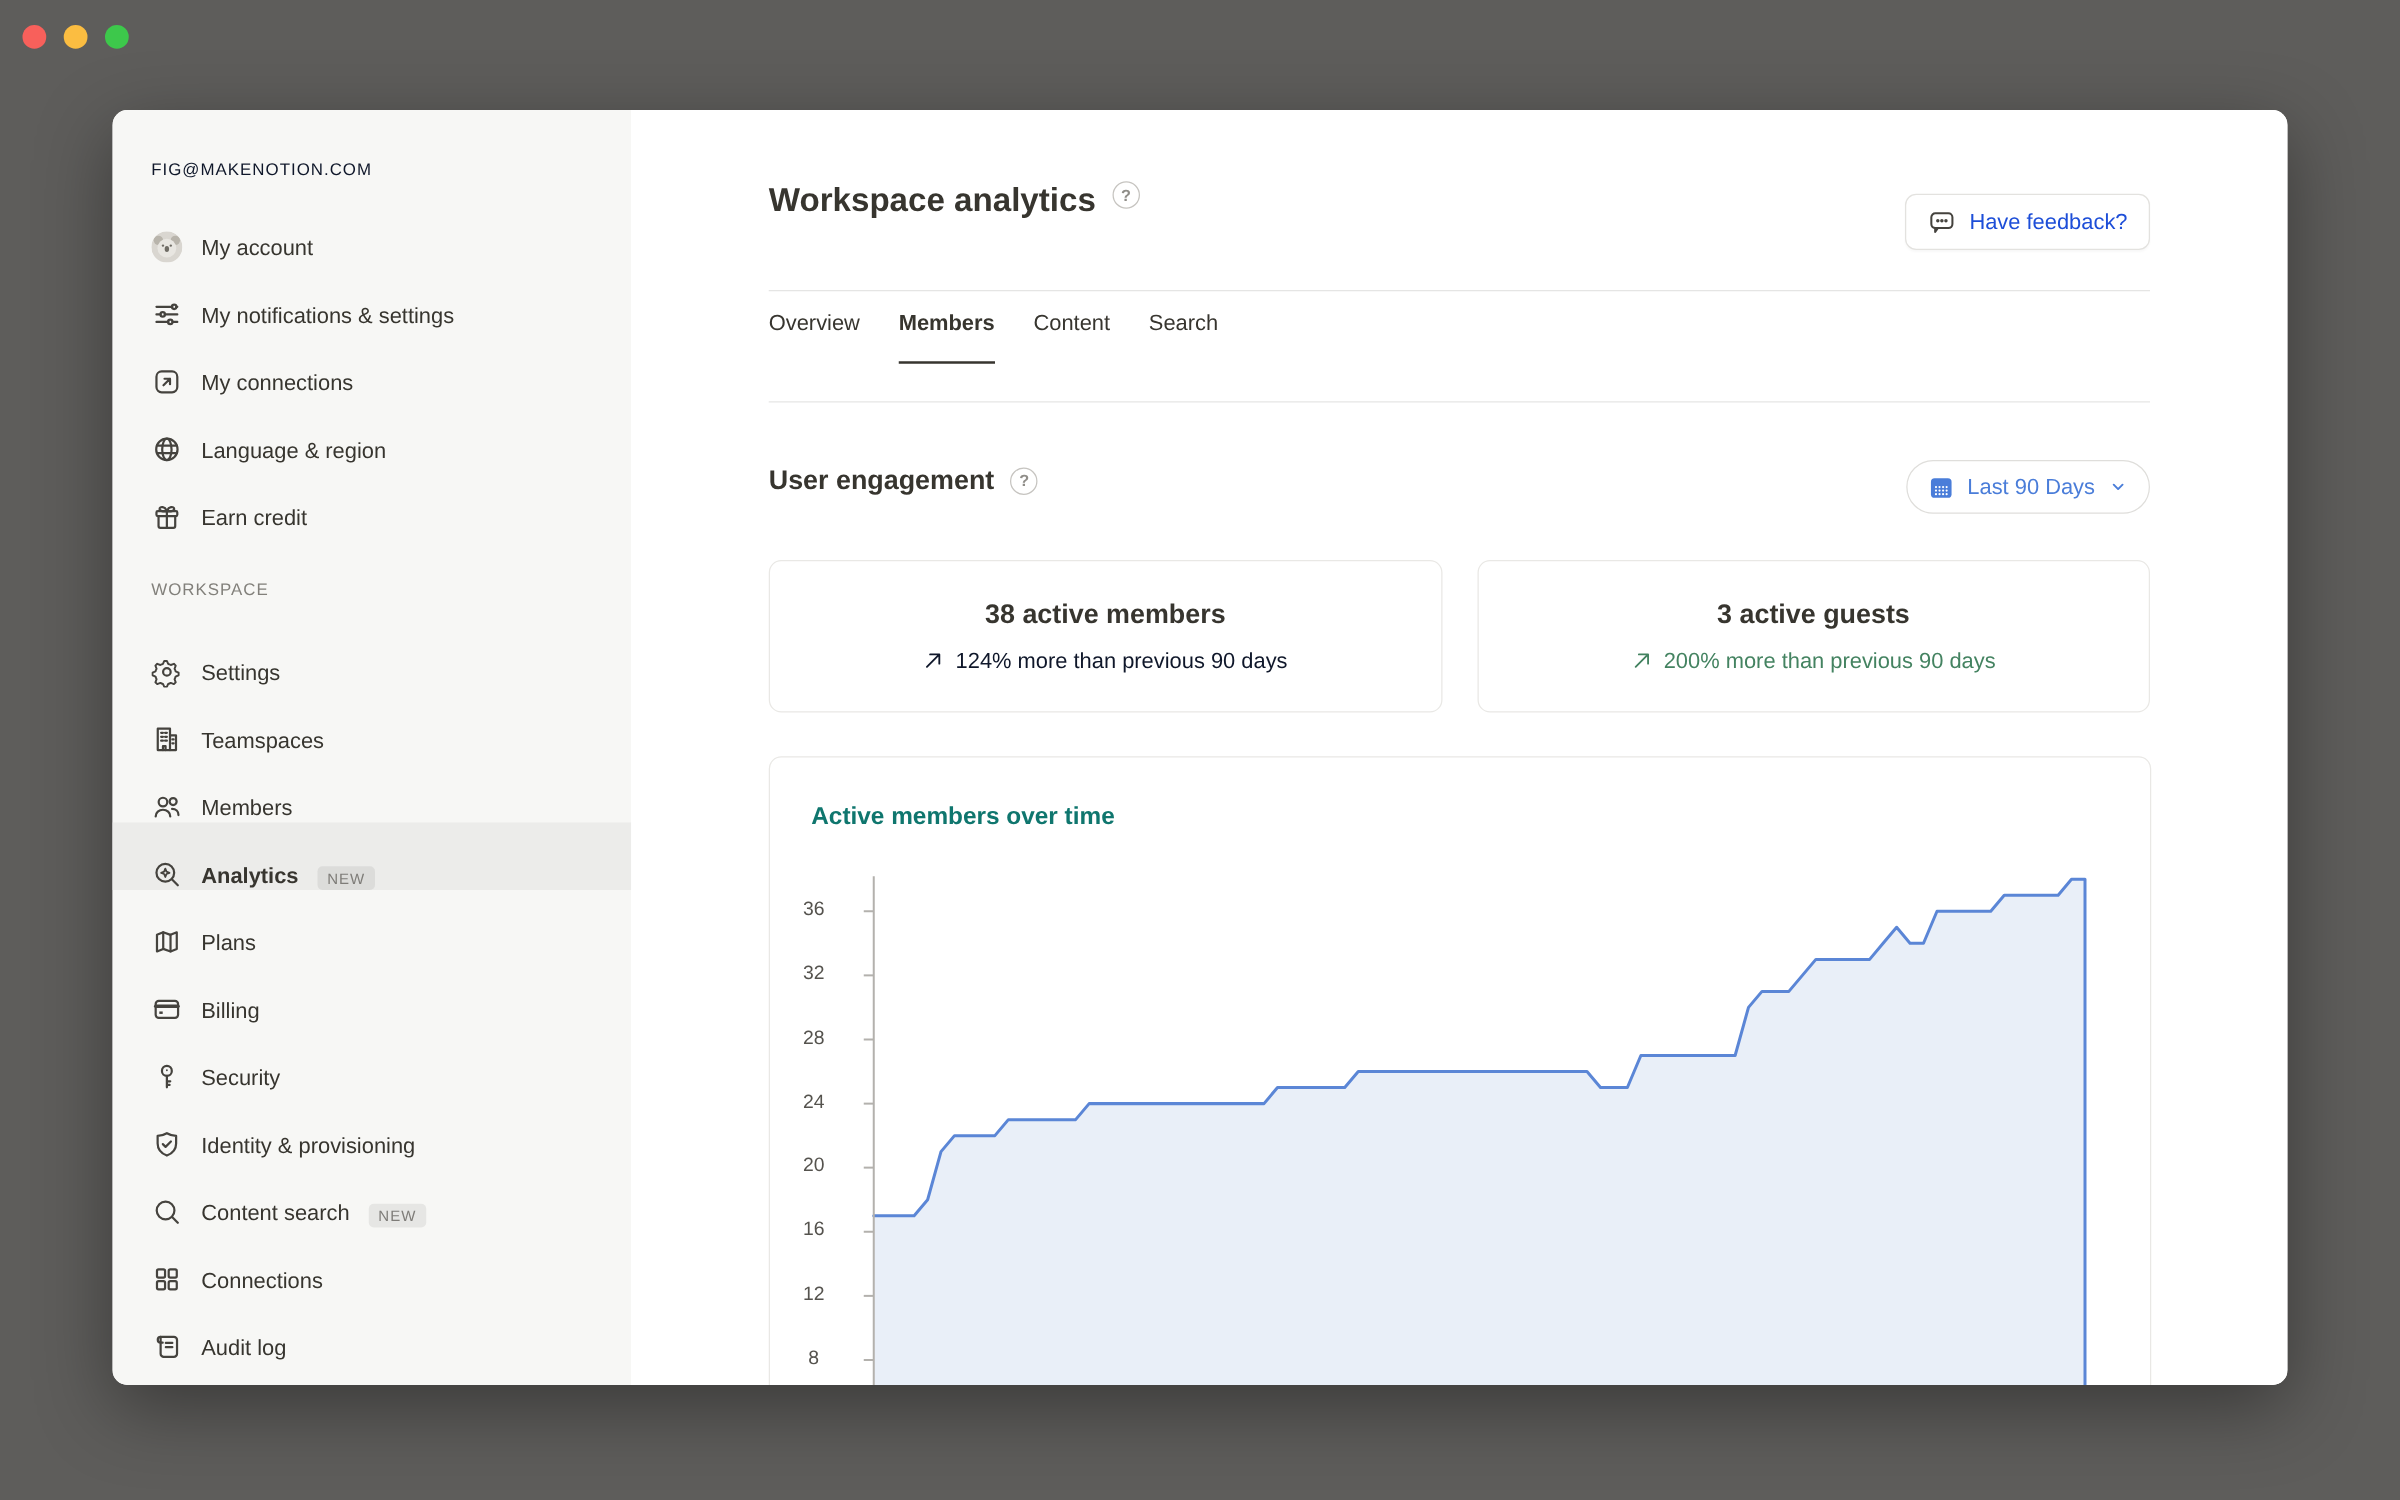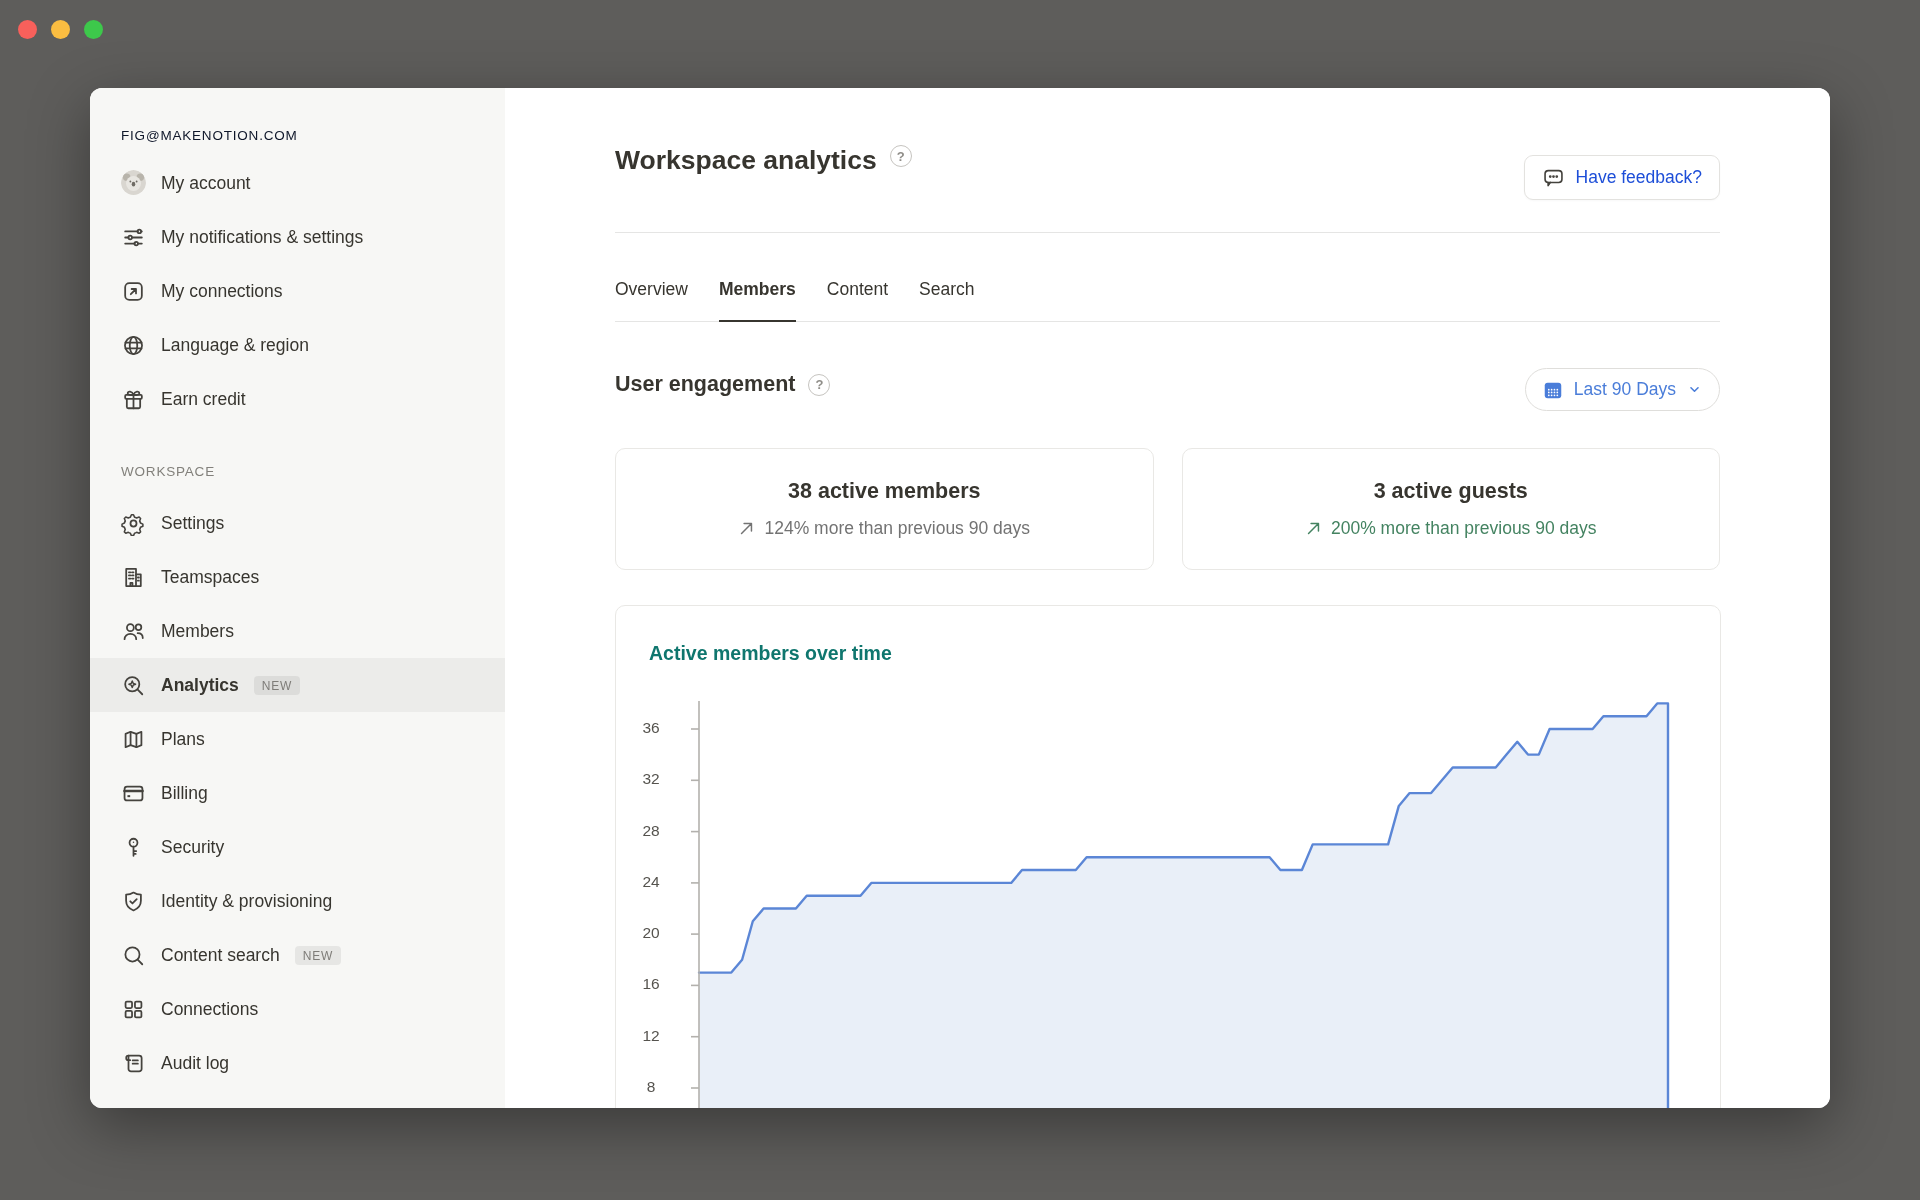--- a/index.html
+++ b/index.html
@@ -27,21 +27,21 @@
   
   .sidebar {
     position:absolute; left:0; top:0; width:415px; height:100%;
     background:#f7f7f5; padding-top:38px;
   }
   .side-email {
     padding:0 31px; height:20px; line-height:20px; margin-bottom:10px;
     font-size:13.5px; font-weight:500; letter-spacing:.8px; color:#0f172a;
   }
   .side-row {
-    display:flex; align-items:center; gap:15px;
+    display:flex; align-items:flex-end; gap:15px;
     min-height:54px; padding:0 20px 0 31px; cursor:pointer;
   }
   .side-row.active { background:#ececea; }
   .side-row .icn { width:25px; height:25px; flex:0 0 25px; color:#45433e; display:flex; align-items:center; justify-content:center; }
   .side-row .icn svg { width:25px; height:25px; }
   .side-label { font-size:17.5px; color:#37352f; max-width:205px; line-height:1.38; }
   .side-row.active .side-label { font-weight:700; max-width:none; }
   .badge {
     font-size:12px; font-weight:500; letter-spacing:.8px; color:#7e7c78;
     background:rgba(0,0,0,.065); border-radius:4px; padding:3px 8px 2px;
@@ -67,21 +67,21 @@
     position:absolute; right:0; top:67px; height:45px;
     display:flex; align-items:center; gap:11px; padding:0 17px;
     border:1px solid #e3e2df; border-radius:9px; background:#fff; cursor:pointer;
     font-size:17.5px; font-weight:500; color:#1d4ed8;
     box-shadow:0 1px 2px rgba(0,0,0,.03);
   }
   .feedback-btn svg { width:23px; height:23px; color:#44423d; }
 
   .head-divider { position:absolute; left:0; right:0; top:144px; height:1px; background:rgba(55,53,47,.13); }
 
-  .tabs { position:absolute; left:0; right:0; top:160px; height:74px; display:flex; gap:31px; align-items:flex-end; border-bottom:1px solid rgba(55,53,47,.13); }
+  .tabs { position:absolute; left:0; right:0; top:160px; height:74px; display:flex; gap:31px; align-items:flex-start; border-bottom:1px solid rgba(55,53,47,.13); }
   .tab { font-size:17.5px; color:#37352f; padding-bottom:20px; border-bottom:2.5px solid transparent; margin-bottom:-1px; cursor:pointer; }
   .tab.active { font-weight:700; border-bottom-color:#37352f; }
 
   .section-row { position:absolute; left:0; right:0; top:270px; height:54px; }
   .section-head { position:absolute; left:0; top:14px; display:flex; align-items:center; gap:13px; }
   .section-title { font-size:21.5px; font-weight:700; color:#37352f; }
   .range-pill {
     position:absolute; right:0; top:10px; height:43px; border-radius:22px;
     border:1px solid #dfdedb; background:#fff; cursor:pointer;
     display:flex; align-items:center; gap:10px; padding:0 16px;
@@ -350,21 +350,21 @@
           <span>Last 90 Days</span>
           <svg class="chev" viewBox="0 0 24 24" fill="none" stroke-width="2.2" stroke-linecap="round" stroke-linejoin="round" stroke="#4a7dd9">
             <path d="M7 9.5 L12 14.5 L17 9.5"></path>
           </svg>
         </div>
       </div>
 
       <div class="cards-row" id="cards-row">
           <div class="stat-card">
             <div class="stat-value">38 active members</div>
-            <div class="stat-delta" style="color: #737373;">
+            <div class="stat-delta" style="color: #0f172a;">
               <span style="width: 17px; height: 17px; display: inline-flex;">
                 <svg viewBox="0 0 24 24" fill="none" stroke="currentColor" stroke-width="2.1" stroke-linecap="round" stroke-linejoin="round">
                   <path d="M5 19 L19 5 M8.6 5 H19 V15.4"></path>
                 </svg>
               </span>
               <span>124% more than previous 90 days</span>
             </div>
           </div>
           <div class="stat-card">
             <div class="stat-value">3 active guests</div>

